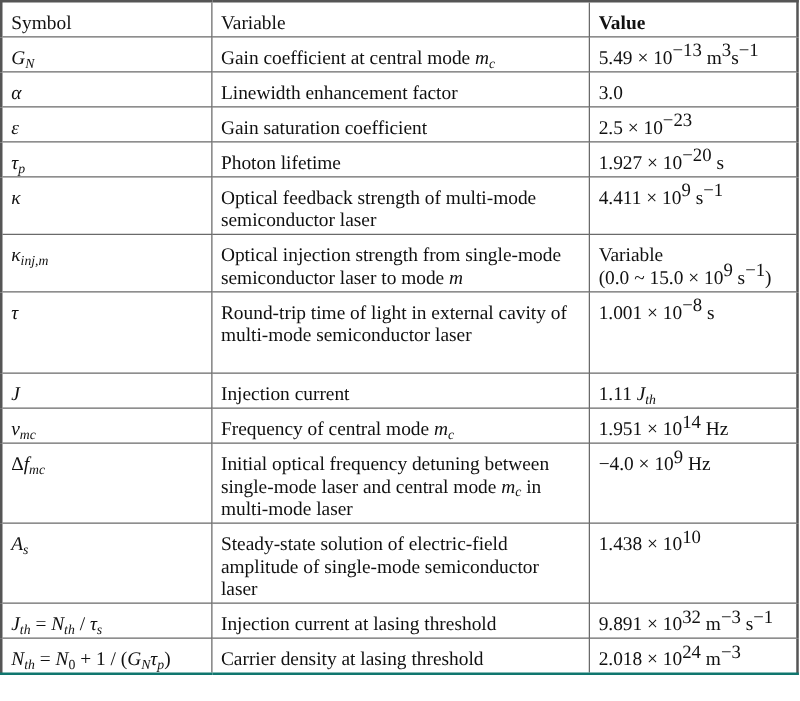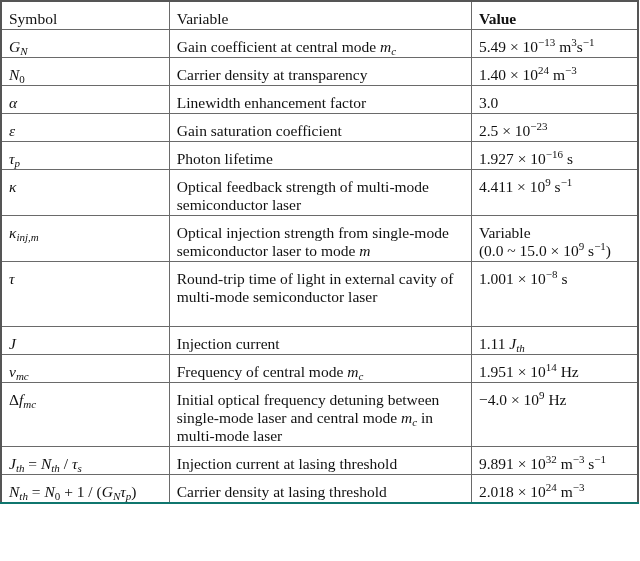--- a/index.html
+++ b/index.html
@@ -21,62 +21,57 @@
   .tbl tr:first-child td { border-top: 2px solid #555; }
   .tbl td:first-child { border-left: 2px solid #555; }
   .tbl td:last-child { border-right: 2px solid #555; }
   .tbl tr:last-child td { border-bottom: 2px solid #0f766e; }
   .c1 { width: 153px; }
   .c2 { width: 289px; }
   .c3 { width: 152px; font-weight: bold; }
   .sym { font-style: italic; }
   .sym .up { font-style: normal; }
   .sub { font-size: 11px; vertical-align: -3px; line-height: 0; }
-  .sup { font-size: 11px; vertical-align: 6px; line-height: 0; }
+  .sup { font-size: 15px; vertical-align: 6px; line-height: 0; }
   .ital { font-style: italic; }
 </style>
 </head>
 <body>
 
 <table class="tbl">
   <tbody>
       <tr style="height:23px">
     <td class="c1">Symbol</td>
     <td class="c2">Variable</td>
     <td class="c3">Value</td>
   </tr>
 
   <tr style="height:22px">
     <td class="sym"><span>G</span><span class="sub">N</span></td>
     <td><span>Gain coefficient at central mode </span><span class="ital">m</span><span class="sub ital">c</span></td>
     <td><span>5.49 × 10</span><span class="sup">−13</span><span> m</span><span class="sup">3</span><span>s</span><span class="sup">−1</span></td>
   </tr>
 
-  <tr style="height:22px">
-    <td class="sym"><span>N</span><span class="sub up">0</span></td>
-    <td>Carrier density at transparency</td>
-    <td><span>1.40 × 10</span><span class="sup">24</span><span> m</span><span class="sup">−3</span></td>
-  </tr>
 
   <tr style="height:22px">
     <td class="sym">α</td>
     <td>Linewidth enhancement factor</td>
     <td>3.0</td>
   </tr>
 
   <tr style="height:22px">
     <td class="sym">ε</td>
     <td>Gain saturation coefficient</td>
     <td><span>2.5 × 10</span><span class="sup">−23</span></td>
   </tr>
 
   <tr style="height:22px">
     <td class="sym"><span>τ</span><span class="sub">p</span></td>
     <td>Photon lifetime</td>
-    <td><span>1.927 × 10</span><span class="sup">−16</span><span> s</span></td>
+    <td><span>1.927 × 10</span><span class="sup">−20</span><span> s</span></td>
   </tr>
 
 
   <tr style="height:41px">
     <td class="sym">κ</td>
     <td>Optical feedback strength of multi-mode semiconductor laser</td>
     <td><span>4.411 × 10</span><span class="sup">9</span><span> s</span><span class="sup">−1</span></td>
   </tr>
 
   <tr style="height:44px">
@@ -107,20 +102,25 @@
     <td><span>1.951 × 10</span><span class="sup">14</span><span> Hz</span></td>
   </tr>
 
 
   <tr style="height:61px">
     <td class="sym"><span style="font-style:normal">Δ</span><span>f</span><span class="sub">mc</span></td>
     <td><span>Initial optical frequency detuning between single-mode laser and central mode </span><span class="ital">m</span><span class="sub ital">c</span><span> in multi-mode laser</span></td>
     <td><span>−4.0 × 10</span><span class="sup">9</span><span> Hz</span></td>
   </tr>
 
+  <tr style="height:62px">
+    <td class="sym"><span>A</span><span class="sub">s</span></td>
+    <td>Steady-state solution of electric-field amplitude of single-mode semiconductor laser</td>
+    <td><span>1.438 × 10</span><span class="sup">10</span></td>
+  </tr>
 
   <tr style="height:22px">
     <td class="sym"><span>J</span><span class="sub">th</span><span style="font-style:normal;white-space:pre"> = </span><span>N</span><span class="sub">th</span><span style="font-style:normal;white-space:pre"> / </span><span>τ</span><span class="sub">s</span></td>
     <td>Injection current at lasing threshold</td>
     <td><span>9.891 × 10</span><span class="sup">32</span><span> m</span><span class="sup">−3</span><span> s</span><span class="sup">−1</span></td>
   </tr>
 
   <tr style="height:22px">
     <td class="sym" style="white-space:nowrap"><span>N</span><span class="sub">th</span><span style="font-style:normal;white-space:pre"> = </span><span>N</span><span class="sub up">0</span><span style="font-style:normal;white-space:pre"> + 1 / (</span><span>G</span><span class="sub">N</span><span>τ</span><span class="sub">p</span><span style="font-style:normal">)</span></td>
     <td>Carrier density at lasing threshold</td>

